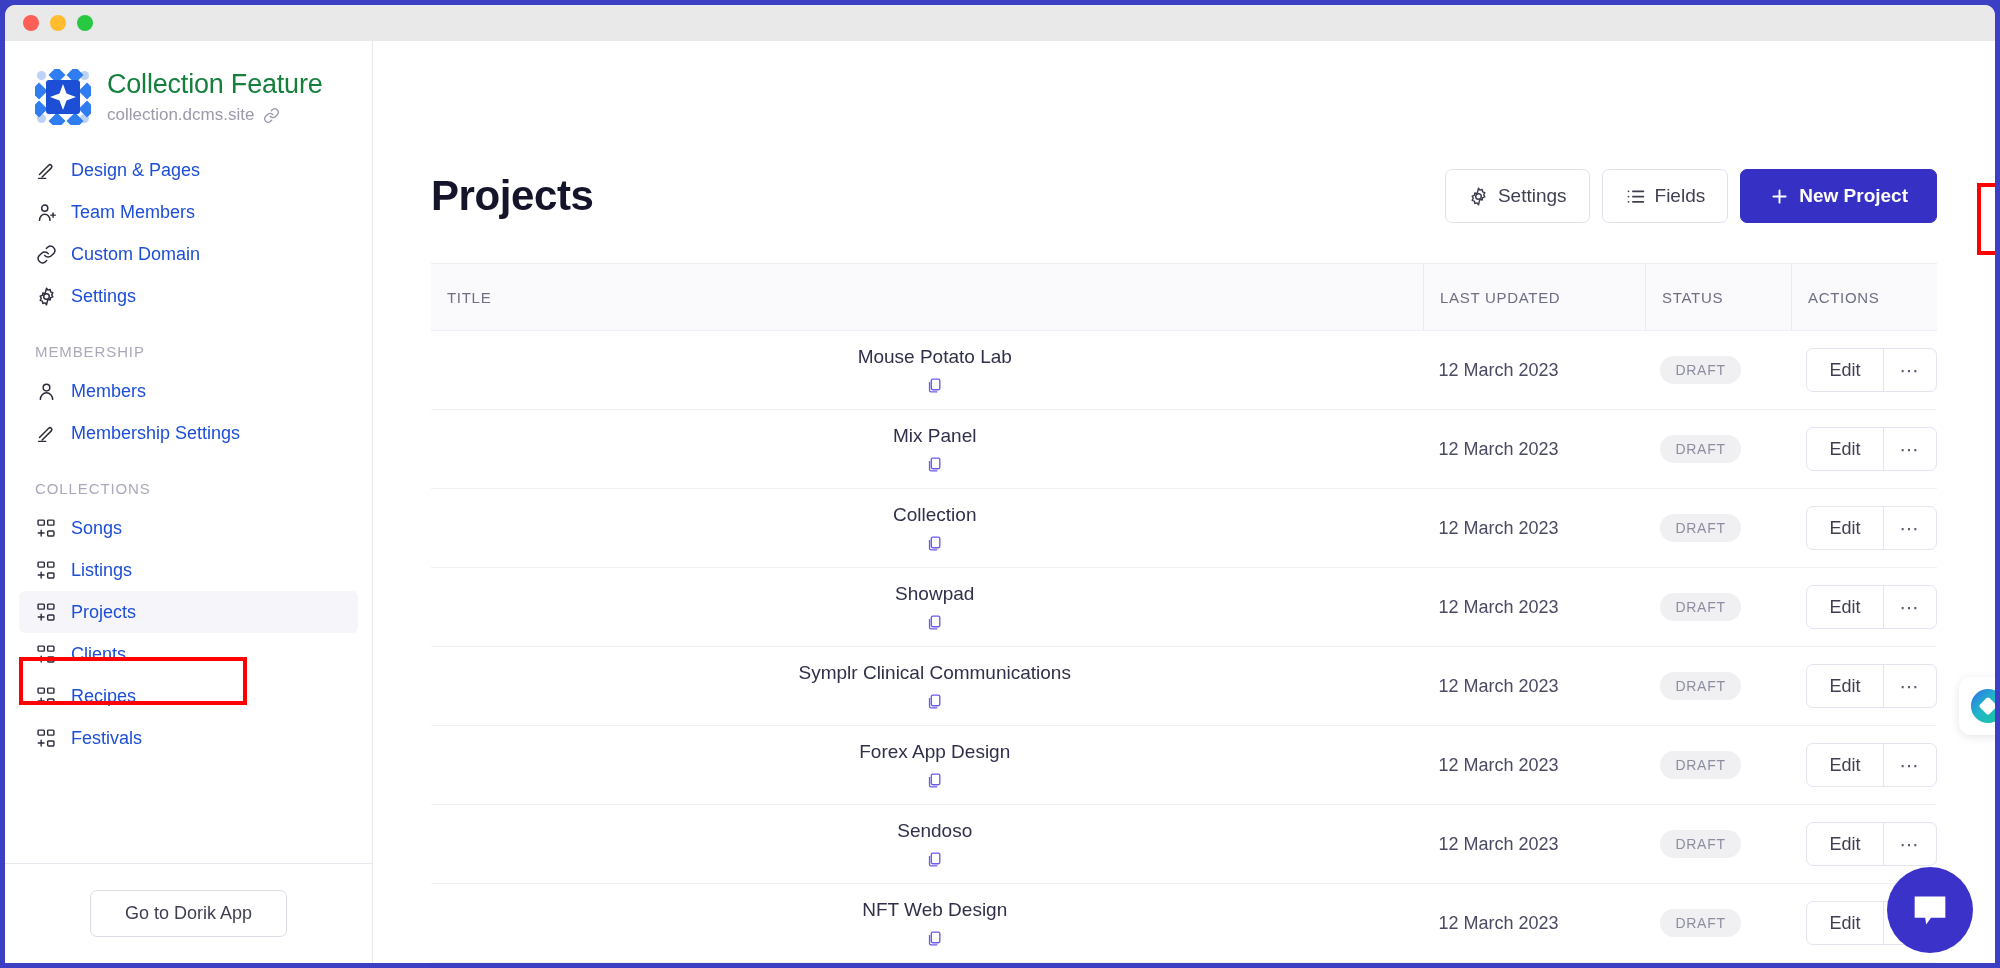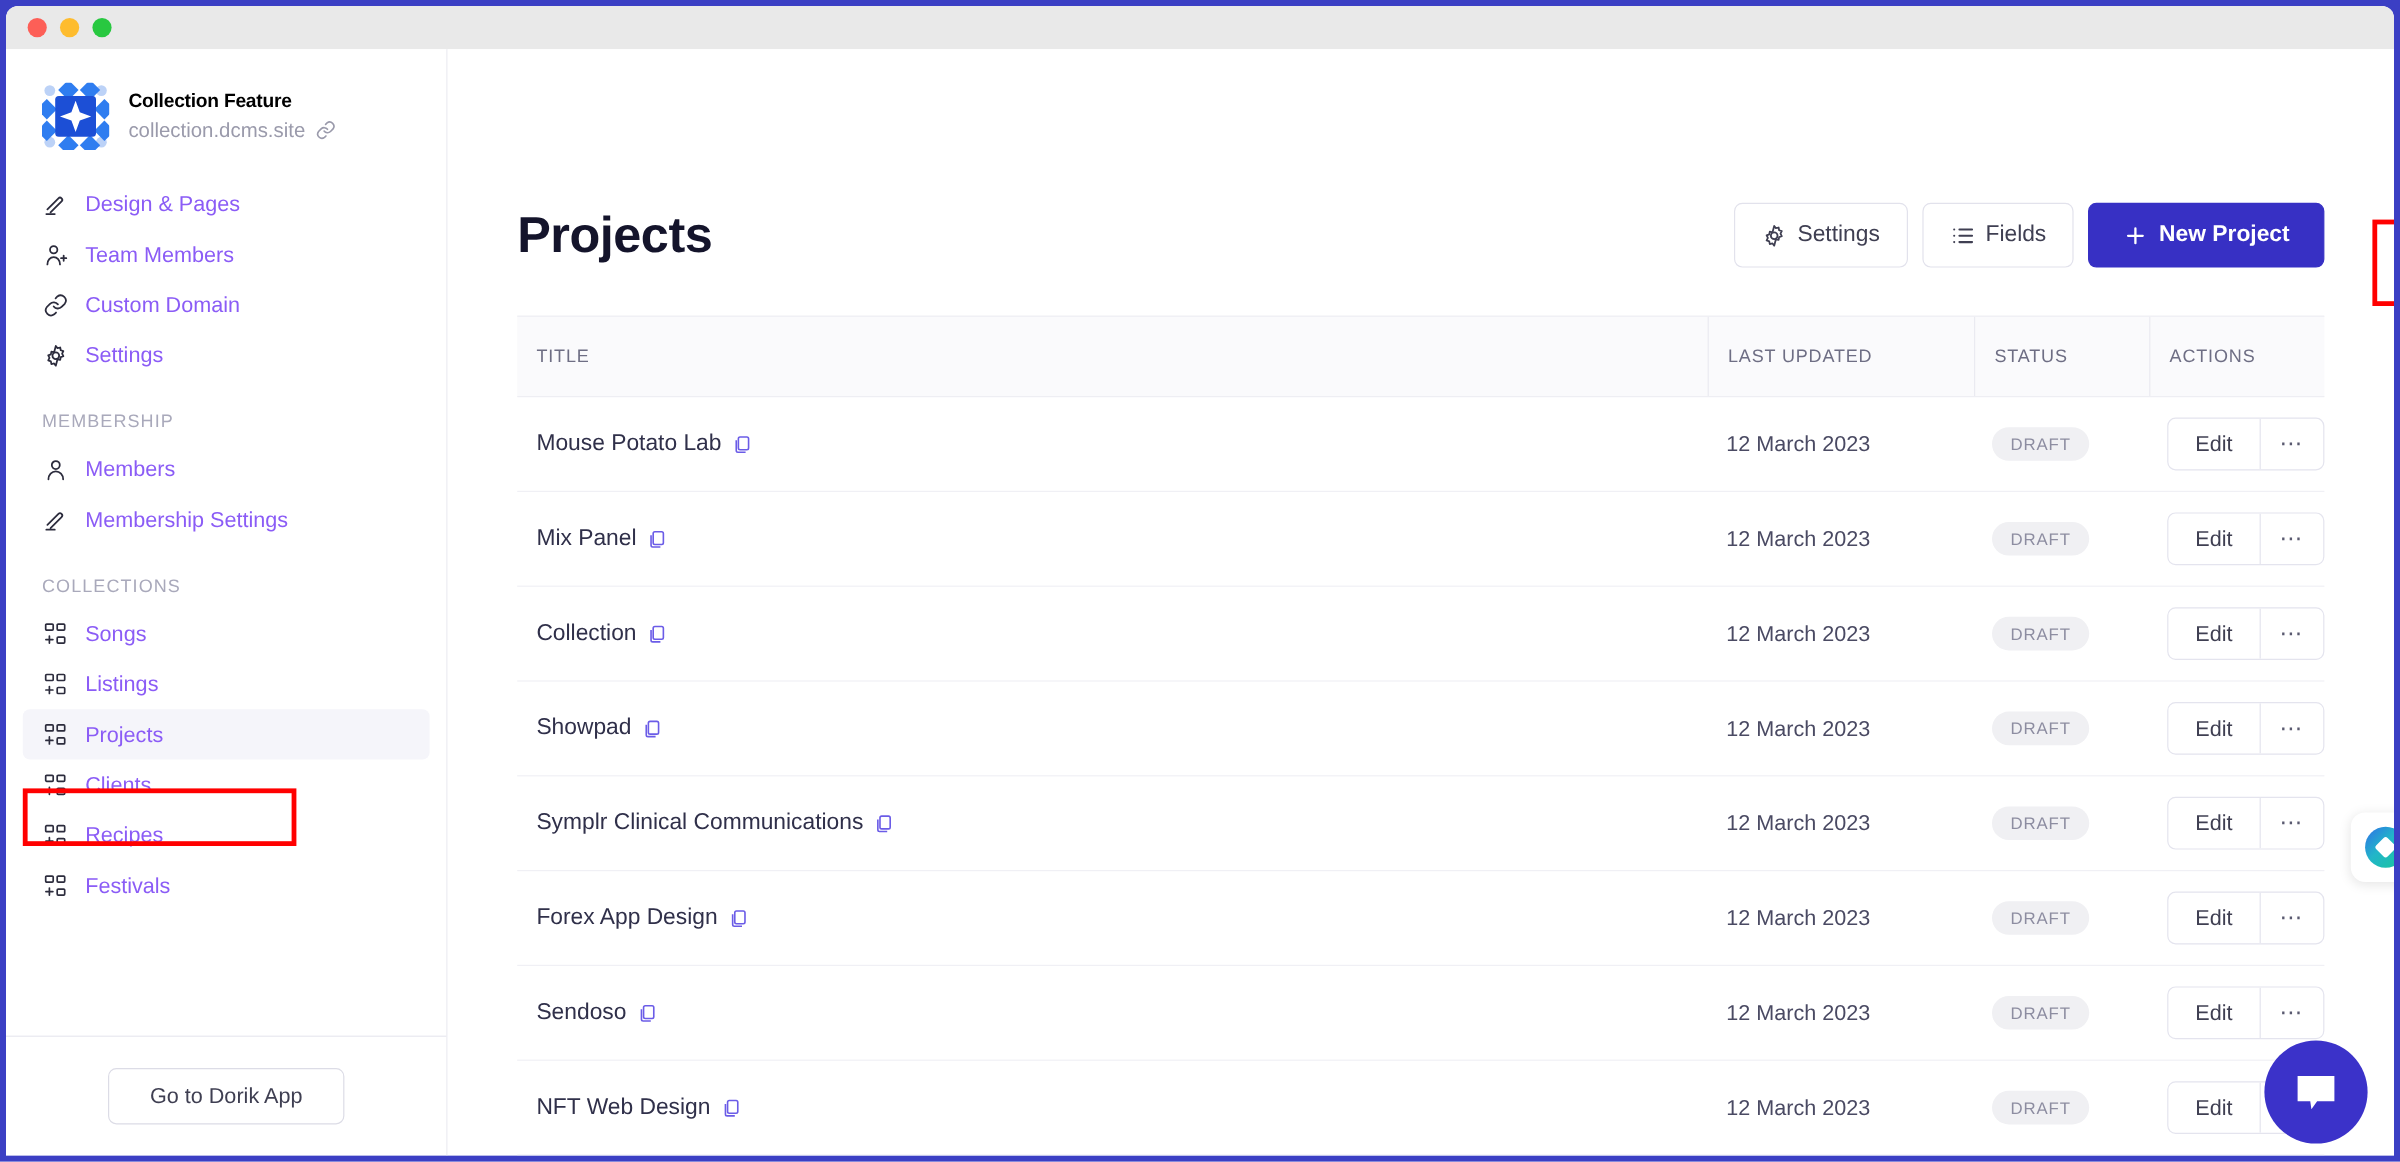--- a/index.html
+++ b/index.html
@@ -63,38 +63,38 @@
     gap: 16px;
     padding: 28px 0 24px 30px;
   }
   #brand-logo {
     width: 56px; height: 56px;
     flex: 0 0 56px;
     position: relative;
   }
   .brand-text-wrap { display: flex; flex-direction: column; gap: 5px; }
   #brand-title {
-    font-size: 16px;
-    font-weight: 700;
-    color: #000000;
+    font-size: 27px;
+    font-weight: 400;
+    color: #15803d;
     letter-spacing: -0.2px;
   }
   .brand-sub-row { display: flex; align-items: center; gap: 9px; }
   #brand-domain { font-size: 17px; color: #9a9aab; }
 
   .nav-list { padding: 0 14px; }
   .nav-item {
     display: flex;
     align-items: center;
     gap: 14px;
     height: 42px;
     padding: 0 16px;
     border-radius: 6px;
     cursor: pointer;
-    color: #8b5cf6;
+    color: #1d4ed8;
     font-size: 18px;
     position: relative;
   }
   .nav-item .nav-ico {
     width: 22px; height: 22px;
     flex: 0 0 22px;
     display: flex; align-items: center; justify-content: center;
     color: #2c2c3d;
   }
   .nav-item.active { background: #f5f5fa; }
@@ -219,21 +219,21 @@
     height: 79px;
     border-bottom: 1px solid #f0f0f5;
   }
   .td {
     padding-left: 16px;
     display: flex;
     align-items: center;
     font-size: 19px;
     color: #30304a;
   }
-  .cell-title { gap: 9px; }
+  .cell-title { gap: 9px; flex-direction: column; }
   .cell-updated { color: #4a4a63; font-size: 18px; }
   .badge {
     display: inline-flex;
     align-items: center;
     justify-content: center;
     background: #f0f0f3;
     color: #8d8da1;
     font-size: 14px;
     letter-spacing: 0.7px;
     border-radius: 14px;

